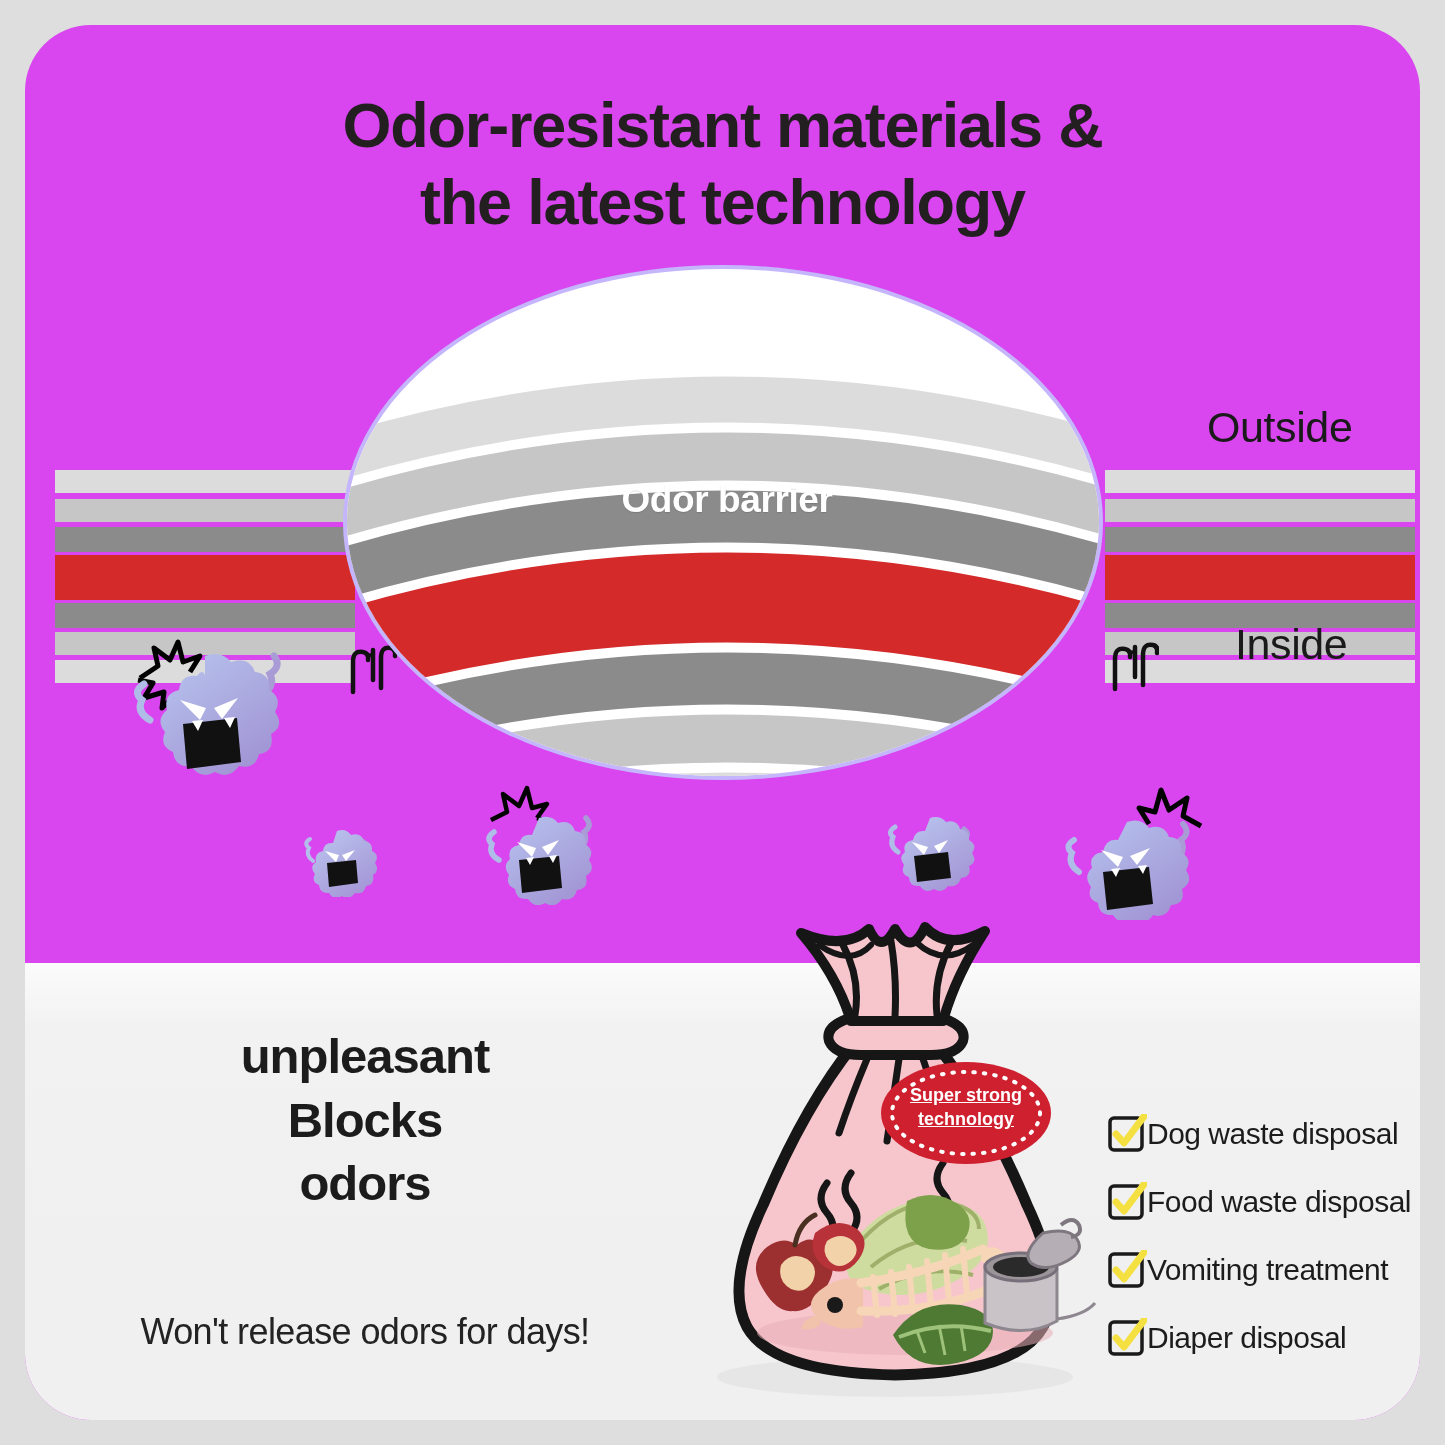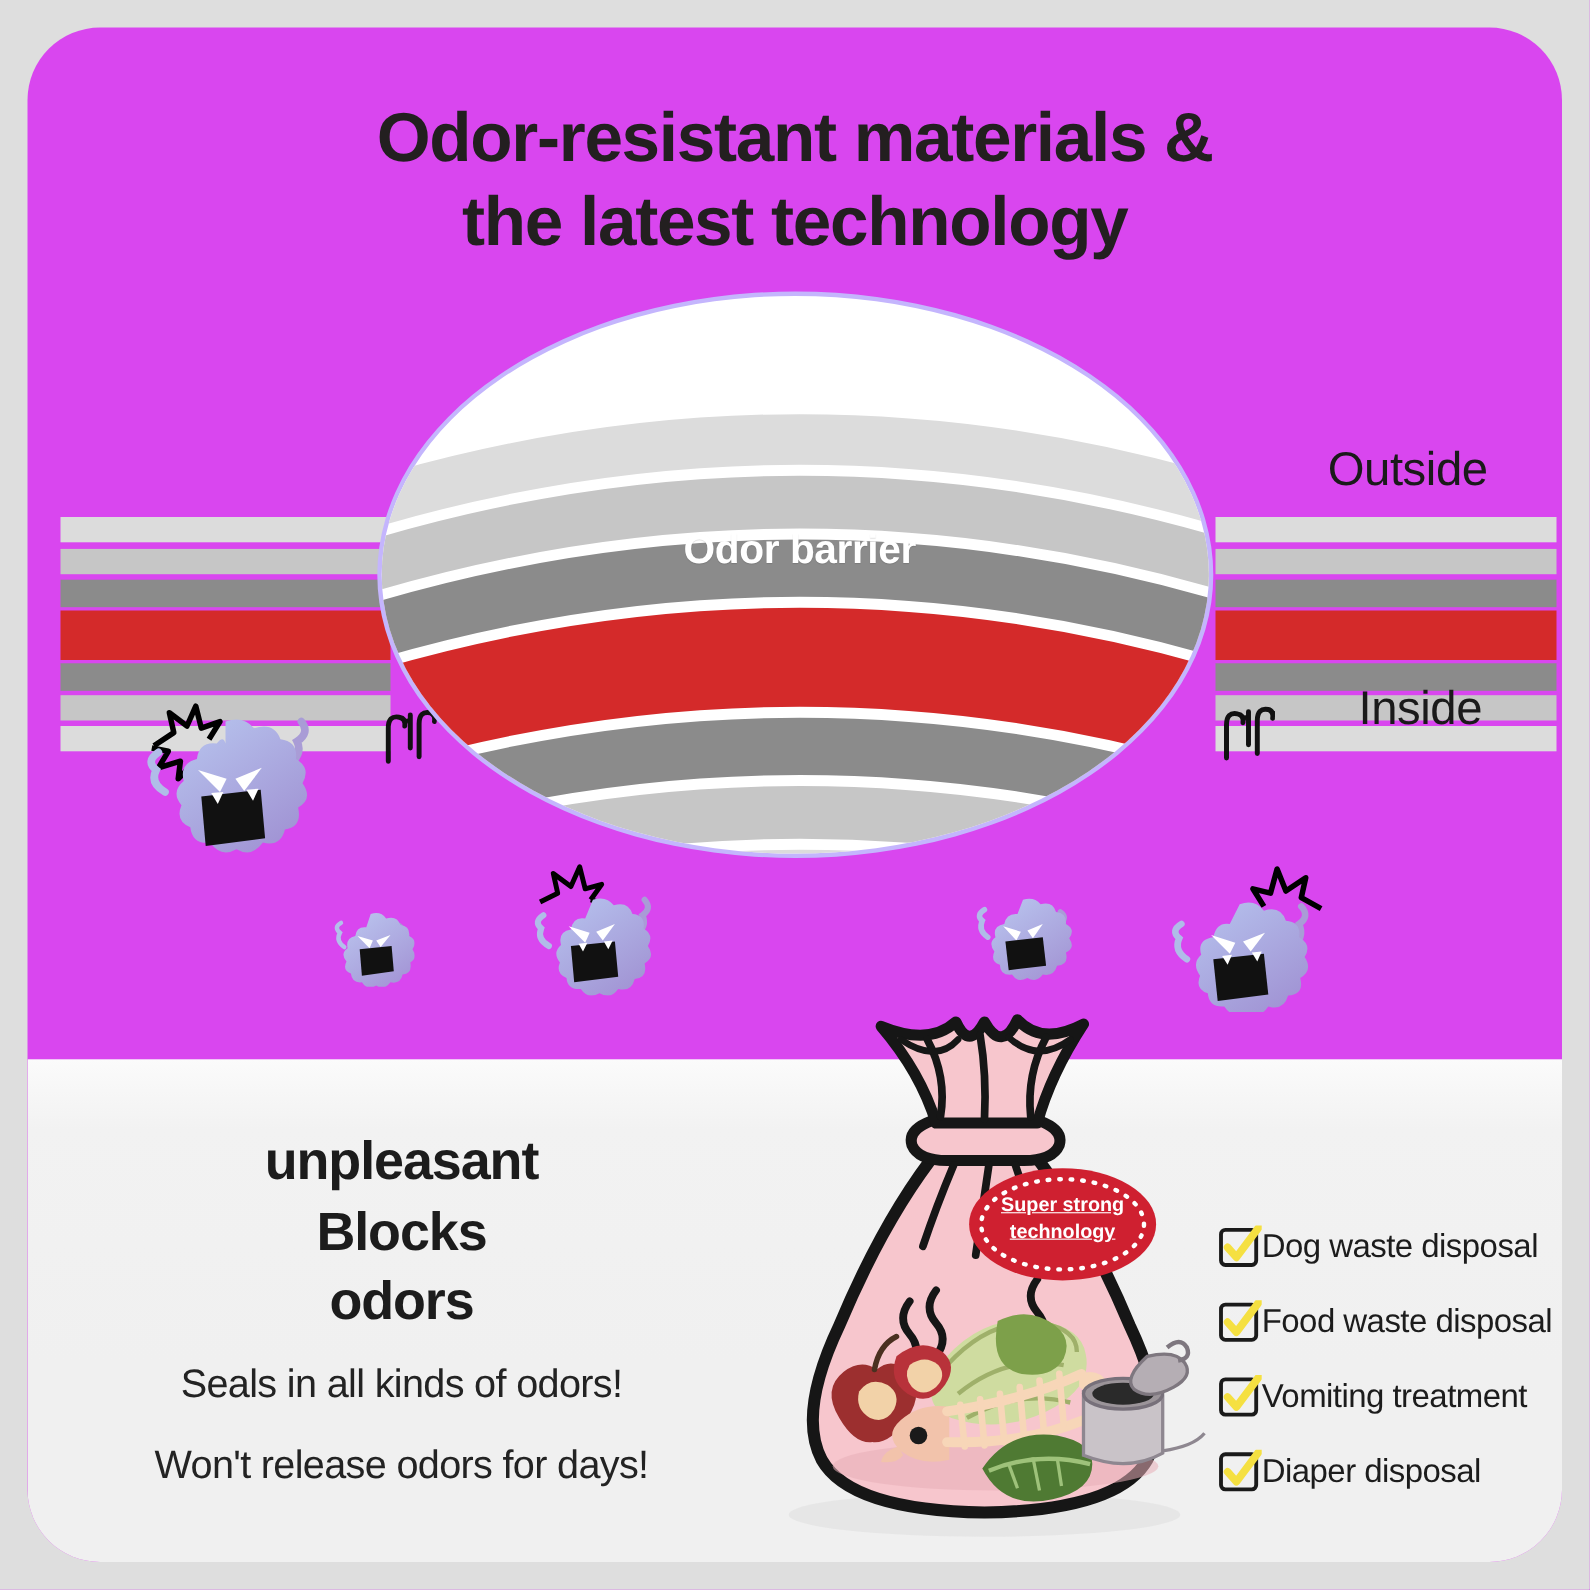--- a/index.html
+++ b/index.html
@@ -322,21 +322,20 @@
       <path d="M29,14 l5,6 4,-7" fill="#111"></path>
       <path d="M56,10 l5,6 4,-7" fill="#111"></path>
     </svg>
   </div>
 
   <div class="blocks-head">
     <span>unpleasant</span>
     <span>Blocks</span>
     <span>odors</span>
   </div>
-  <div class="sub-line sub-1">Seals in all kinds of odors!</div>
   <div class="sub-line sub-2">Won't release odors for days!</div>
 
   <div class="bag-wrap">
     <svg width="460" height="490" viewBox="0 0 460 490">
 
       <ellipse cx="240" cy="462" rx="178" ry="20" fill="#e0dfe0" opacity=".6"></ellipse>
 
       <path d="M200,128 Q150,190 108,290 Q70,370 92,412 Q118,458 240,460
                Q362,458 388,412 Q410,370 372,290 Q330,190 280,128 Z" fill="#f7c6cd" stroke="#161616" stroke-width="11" stroke-linejoin="round"></path>
 

